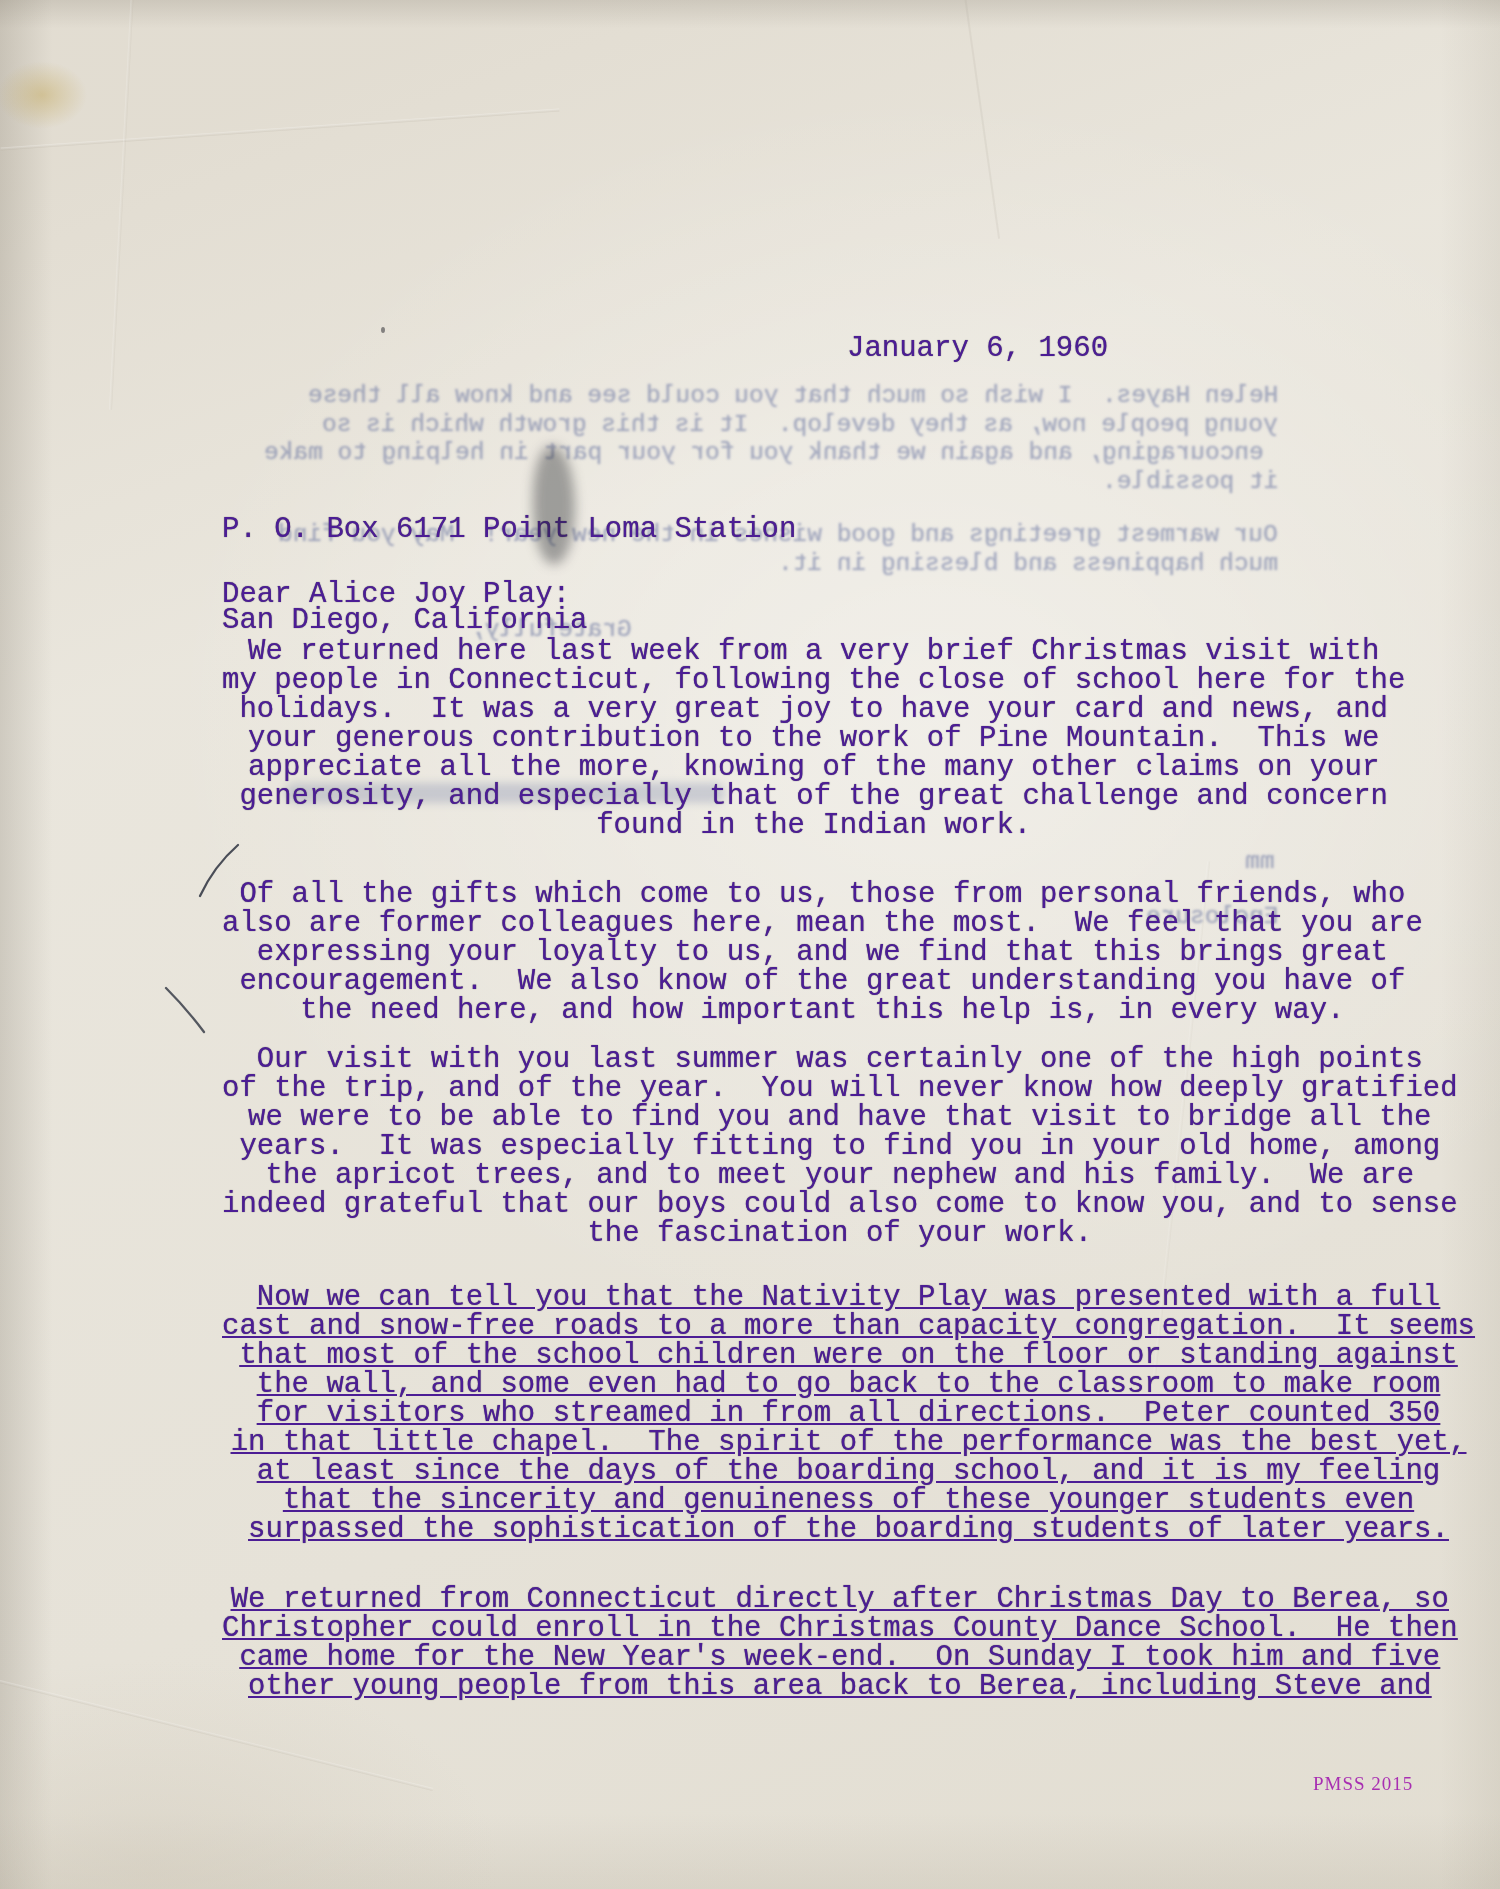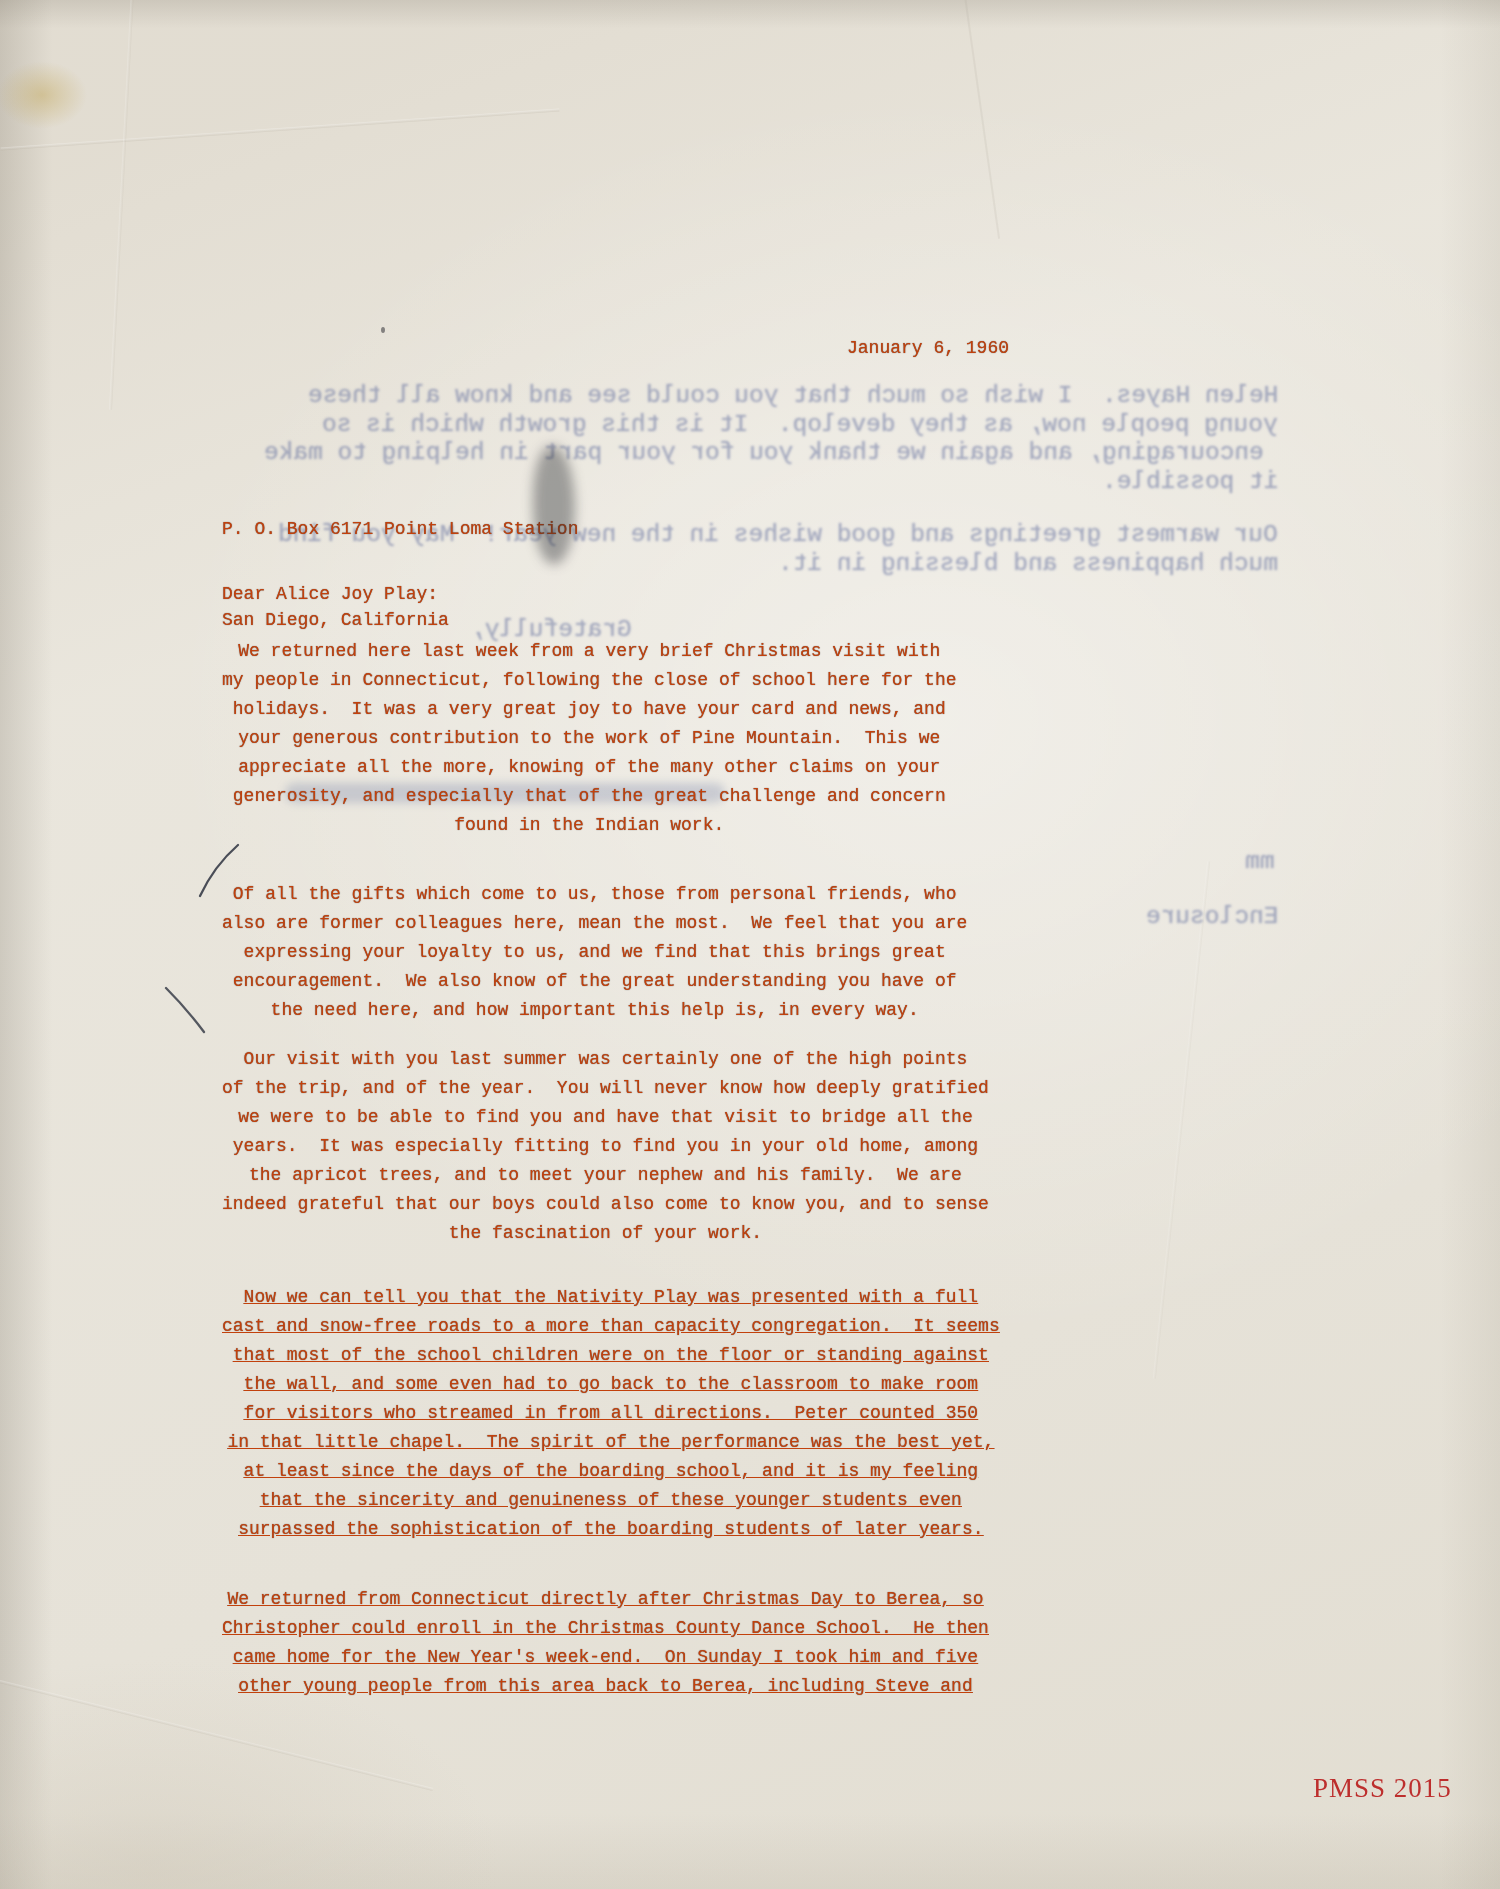--- a/index.html
+++ b/index.html
@@ -28,21 +28,21 @@
     background:linear-gradient(to right,rgba(255,255,255,.45),rgba(170,162,146,.3));opacity:.5;}
   .crease-3{left:-40px;top:1730px;width:480px;height:3px;transform:rotate(14deg);
     background:linear-gradient(to bottom,rgba(255,255,255,.5),rgba(166,158,142,.35));opacity:.55;}
   .crease-4{left:1180px;top:860px;width:3px;height:520px;transform:rotate(6deg);
     background:linear-gradient(to right,rgba(255,255,255,.4),rgba(175,167,150,.25));opacity:.45;}
   .crease-5{left:980px;top:-20px;width:2px;height:260px;transform:rotate(-8deg);
     background:rgba(172,164,148,.3);opacity:.5;}
 
   
   .typed{
-    position:absolute;color:#c2410c;font-size:18px;line-height:29px;
+    position:absolute;color:#4c1d95;font-size:29px;line-height:29px;
     white-space:pre;text-shadow:0 0 1px rgba(43,44,49,.8);
   }
   .tline{height:29px;white-space:pre;}
   .addr{line-height:33px;}
   
   .bleed{
     position:absolute;color:#5d6a9b;font-size:24.5px;white-space:pre;
     transform:scaleX(-1);opacity:.5;filter:blur(.8px);
     text-shadow:0 0 2px rgba(93,106,155,.65);
   }
@@ -72,21 +72,21 @@
   .smudge-signature{left:285px;top:783px;width:440px;height:20px;border-radius:10px;
     background:rgba(93,106,155,.25);filter:blur(4px);}
   .speck{position:absolute;left:381px;top:327px;width:4px;height:6px;border-radius:50%;
     background:rgba(50,50,55,.55);}
 
   .pen-svg{position:absolute;left:0;top:0;}
 
   .watermark{
     position:absolute;left:1313px;top:1773px;
     font-family:"Liberation Serif","DejaVu Serif",serif;
-    font-size:27px;color:#b91c1c;opacity:.9;letter-spacing:1px;
+    font-size:19px;color:#a21caf;opacity:.9;letter-spacing:1px;
   }
 </style>
 </head>
 <body>
 
 <div class="paper"></div>
 <div class="crease crease-1"></div>
 <div class="crease crease-2"></div>
 <div class="crease crease-3"></div>
 <div class="crease crease-4"></div>

